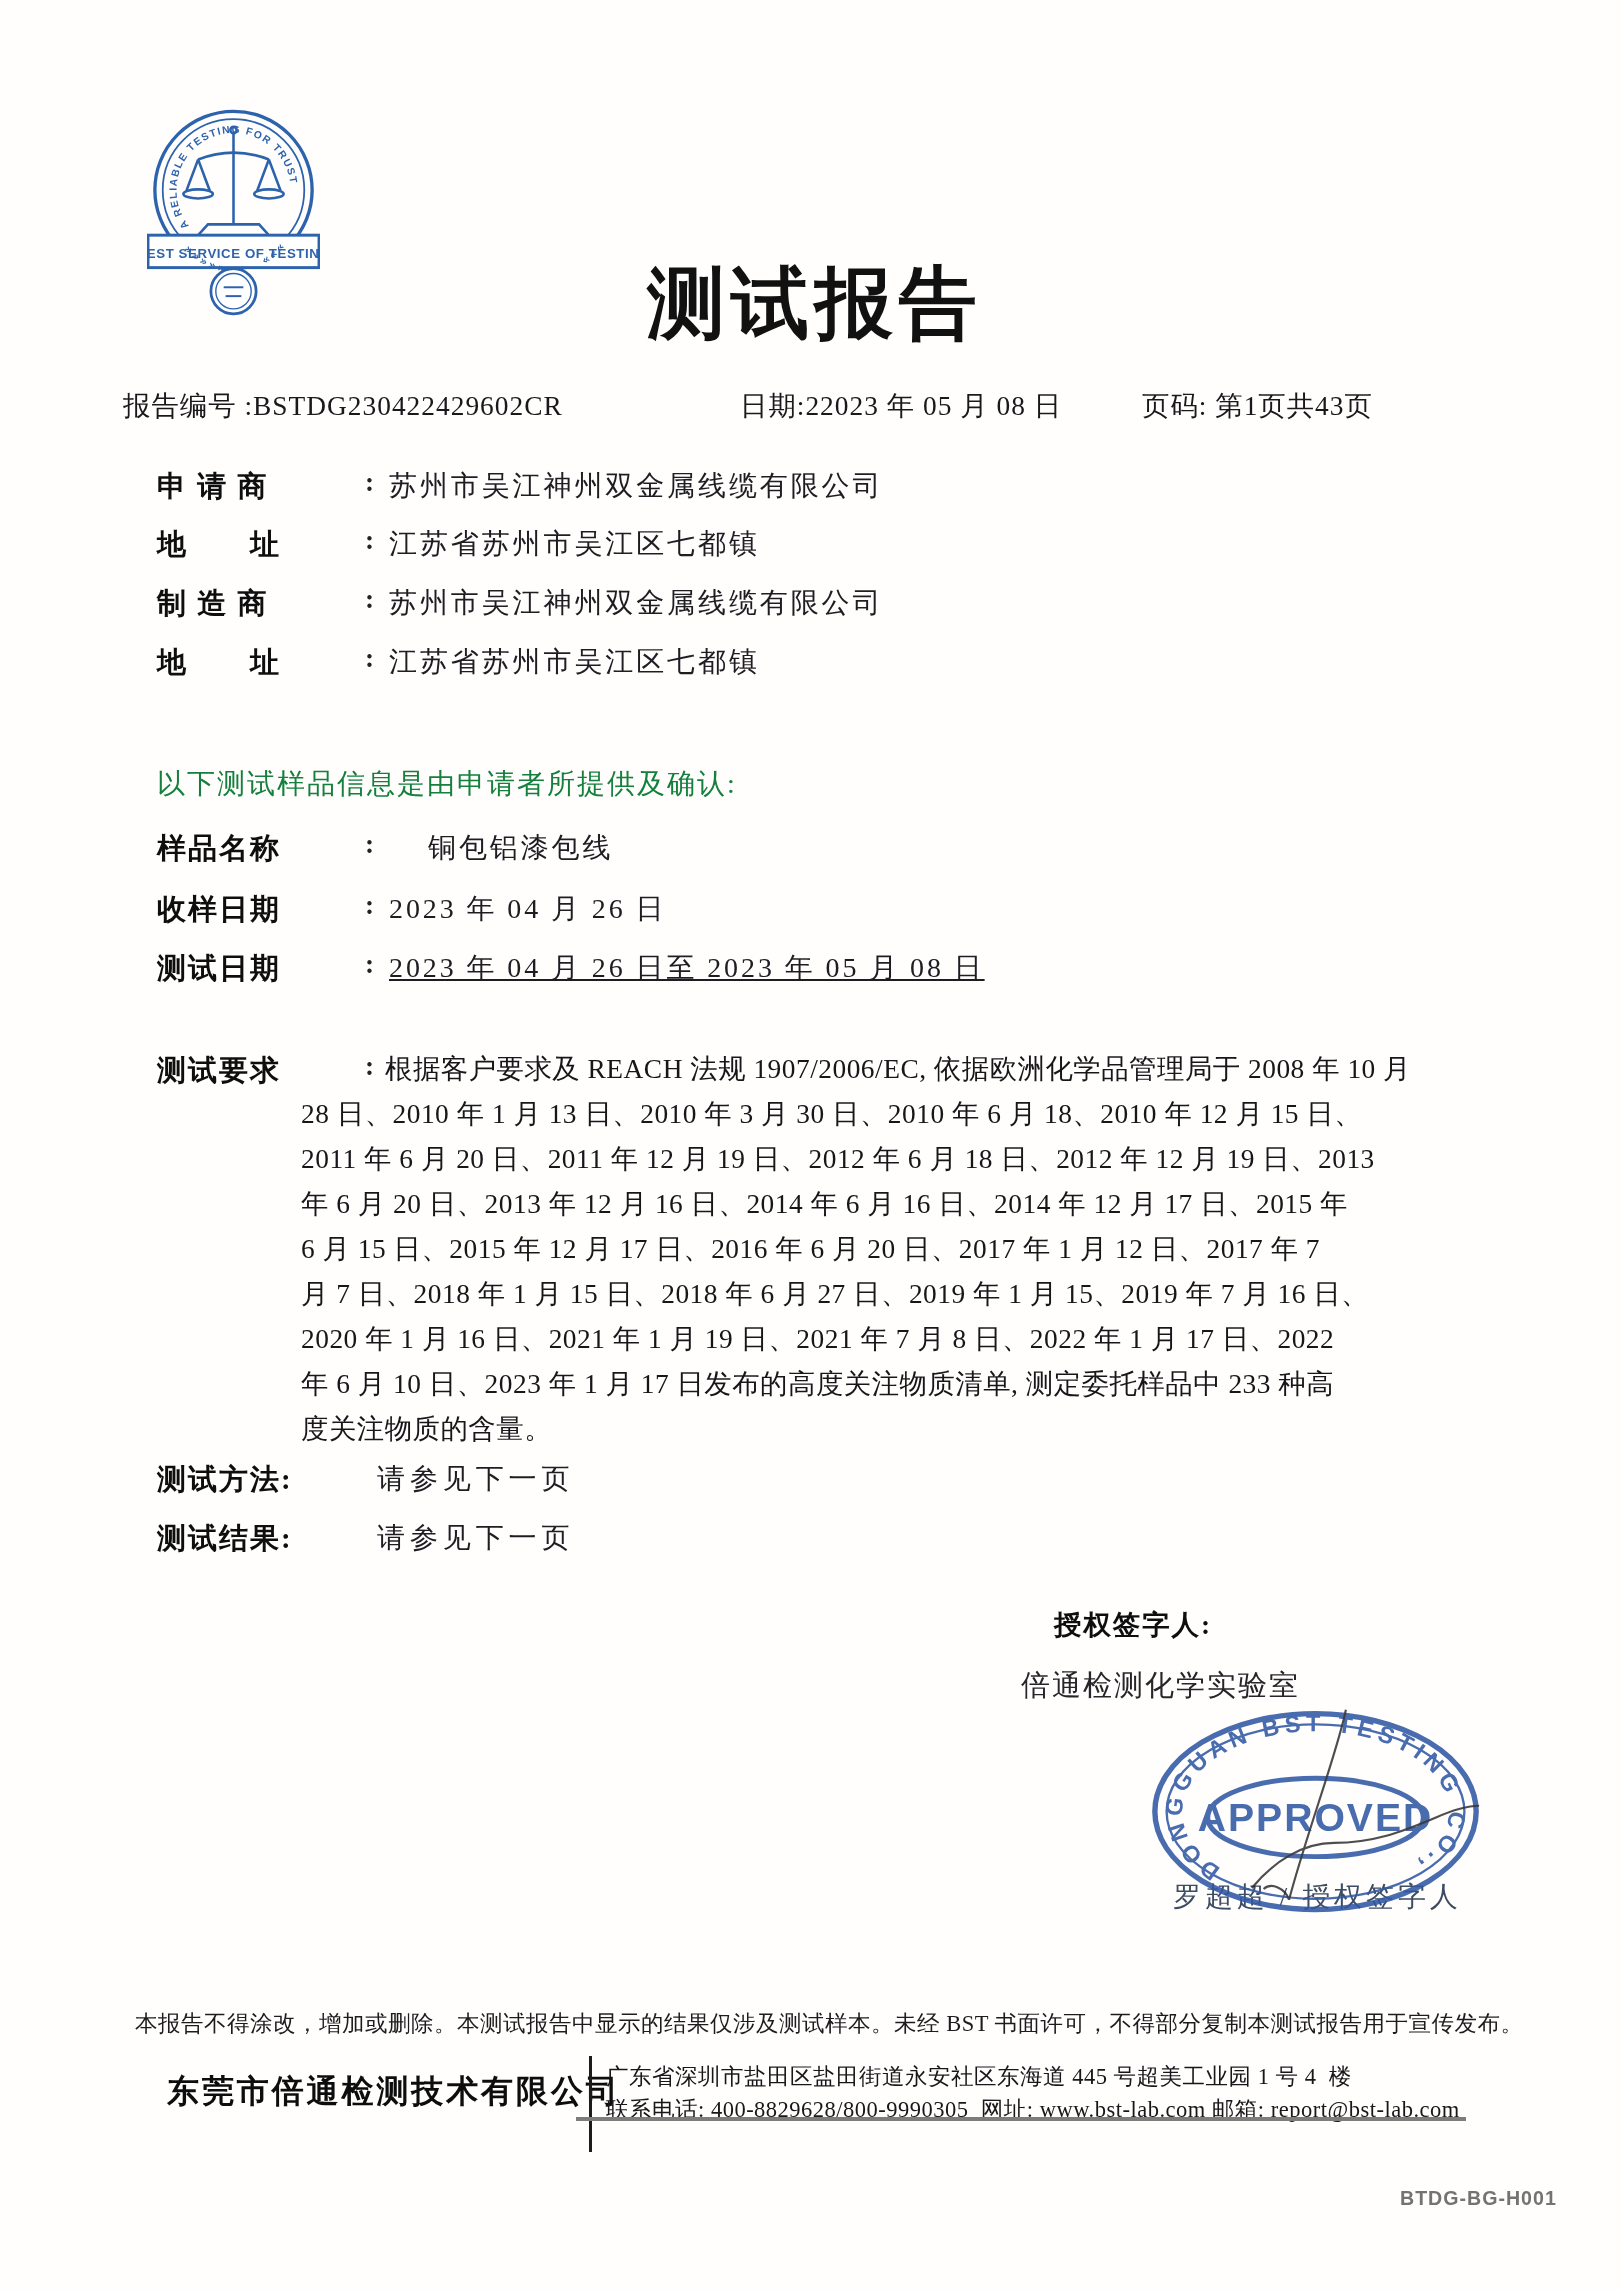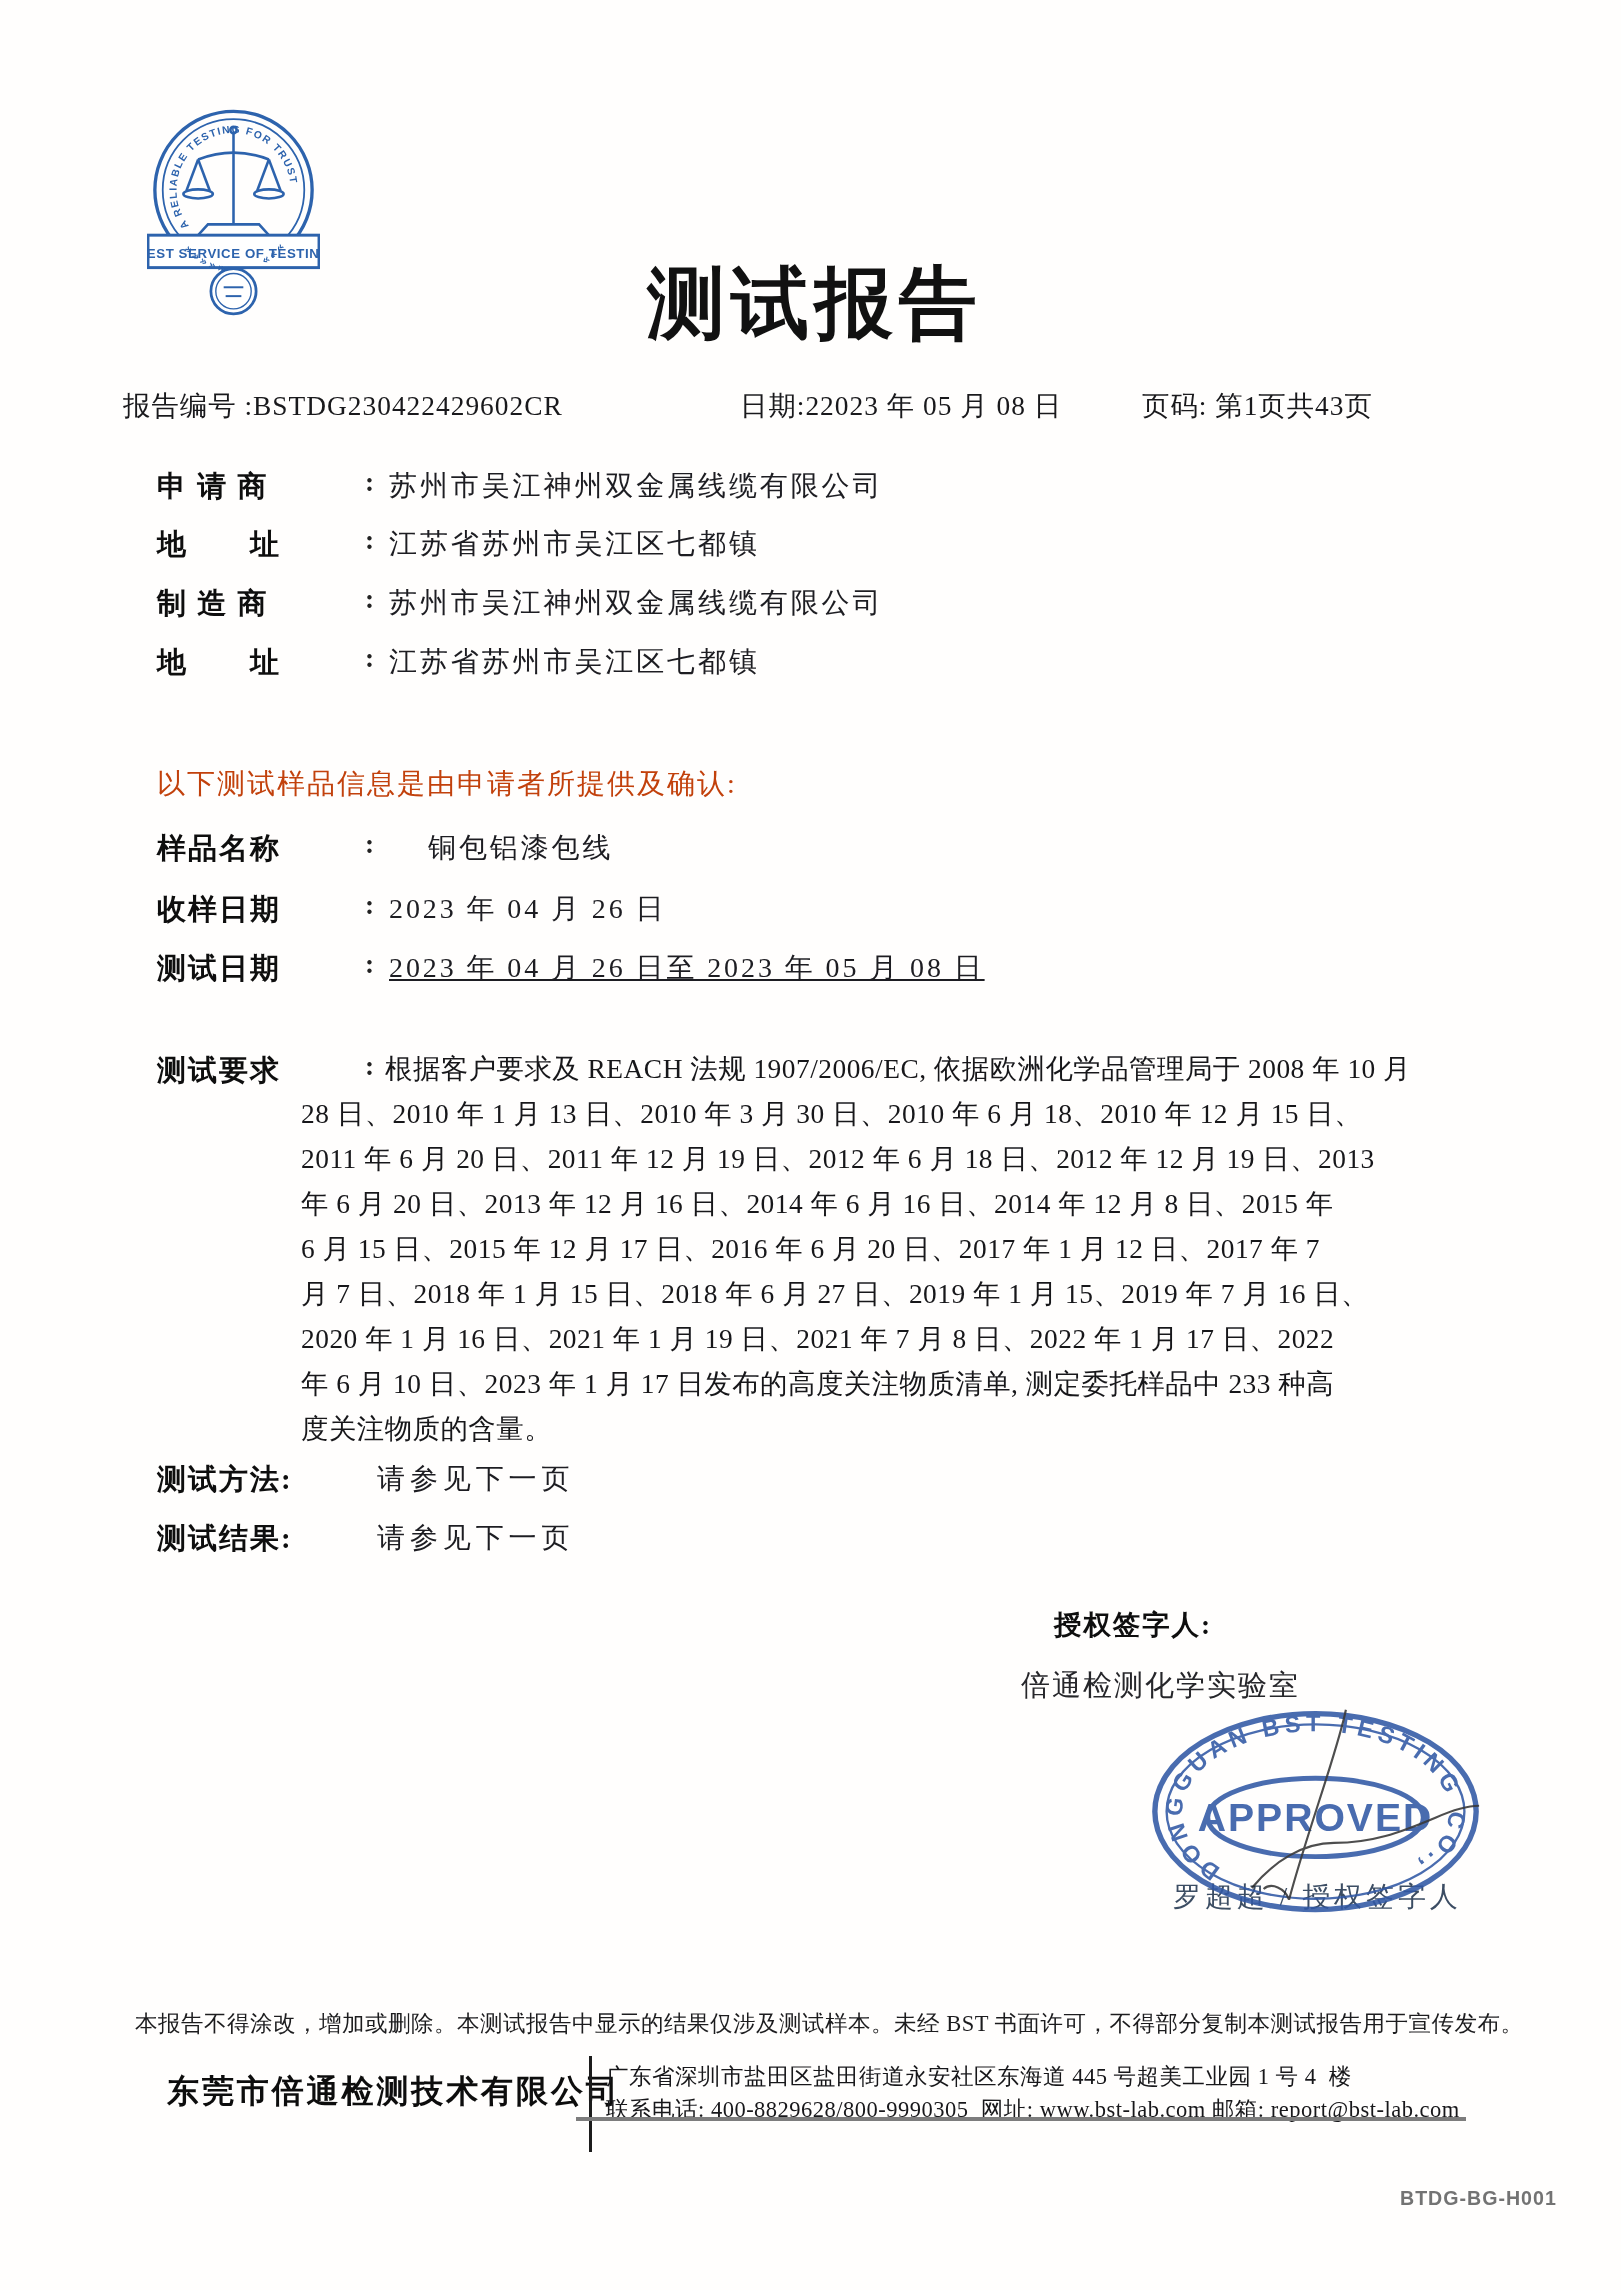--- a/index.html
+++ b/index.html
@@ -12,21 +12,21 @@
     overflow:hidden;
   }
   .abs{position:absolute;}
   .title{
     font-size:78px;font-weight:bold;letter-spacing:5.9px;color:#111;
   }
   .repline{font-size:27.4px;letter-spacing:1px;color:#19191c;}
   .flabel{font-size:29px;font-weight:bold;color:#0e0e0e;letter-spacing:2px;white-space:pre;}
   .fcolon{font-size:27.4px;font-weight:bold;color:#222;}
   .fvalue{font-size:28px;letter-spacing:2.9px;color:#1d1d22;white-space:pre;}
-  .intro{font-size:28px;letter-spacing:2px;color:#c2410c;}
+  .intro{font-size:28px;letter-spacing:2px;color:#15803d;}
   .reqtext{font-size:27.4px;letter-spacing:0.5px;color:#17171a;white-space:pre;}
   .sig-head{font-size:27.4px;font-weight:bold;color:#0e0e0e;letter-spacing:2px;}
   .sig-lab{font-size:29px;color:#26262a;letter-spacing:2px;}
   .sig-name{font-size:28px;color:#3c4d63;letter-spacing:3.9px;}
   .disclaimer{font-size:22.5px;color:#1c1c1e;letter-spacing:0.5px;}
   .company{font-size:32px;font-weight:bold;color:#0d0d0d;letter-spacing:2.9px;}
   .addr{font-size:22.5px;color:#17171a;letter-spacing:0.5px;white-space:pre;}
   .doccode{font-family:"Liberation Sans", sans-serif;font-size:19.6px;font-weight:bold;color:#737373;letter-spacing:1px;}
   .vline{width:2.9px;background:#1c1c1c;}
   .hline{height:3.9px;background:#7d7d7d;}
@@ -121,21 +121,21 @@
     <span class="abs fvalue" style="left:389px;text-decoration:underline;">2023 年 04 月 26 日至 2023 年 05 月 08 日</span>
   </div>
 
   <div class="abs" style="left:0;top:1051px;width:100%;">
     <span class="abs flabel" style="left:157px;">测试要求</span>
     <span class="abs fcolon" style="left:365px;">:</span>
     <span class="abs reqtext" style="left:385px;">根据客户要求及 REACH 法规 1907/2006/EC, 依据欧洲化学品管理局于 2008 年 10 月</span>
   </div>
   <div class="abs reqtext" style="left:301px;top:1096px;">28 日、2010 年 1 月 13 日、2010 年 3 月 30 日、2010 年 6 月 18、2010 年 12 月 15 日、</div>
   <div class="abs reqtext" style="left:301px;top:1141px;">2011 年 6 月 20 日、2011 年 12 月 19 日、2012 年 6 月 18 日、2012 年 12 月 19 日、2013</div>
-  <div class="abs reqtext" style="left:301px;top:1186px;">年 6 月 20 日、2013 年 12 月 16 日、2014 年 6 月 16 日、2014 年 12 月 8 日、2015 年</div>
+  <div class="abs reqtext" style="left:301px;top:1186px;">年 6 月 20 日、2013 年 12 月 16 日、2014 年 6 月 16 日、2014 年 12 月 17 日、2015 年</div>
   <div class="abs reqtext" style="left:301px;top:1231px;">6 月 15 日、2015 年 12 月 17 日、2016 年 6 月 20 日、2017 年 1 月 12 日、2017 年 7</div>
   <div class="abs reqtext" style="left:301px;top:1276px;">月 7 日、2018 年 1 月 15 日、2018 年 6 月 27 日、2019 年 1 月 15、2019 年 7 月 16 日、</div>
   <div class="abs reqtext" style="left:301px;top:1321px;">2020 年 1 月 16 日、2021 年 1 月 19 日、2021 年 7 月 8 日、2022 年 1 月 17 日、2022</div>
   <div class="abs reqtext" style="left:301px;top:1366px;">年 6 月 10 日、2023 年 1 月 17 日发布的高度关注物质清单, 测定委托样品中 233 种高</div>
   <div class="abs reqtext" style="left:301px;top:1411px;">度关注物质的含量。</div>
 
   <div class="abs" style="left:0;top:1460px;width:100%;">
     <span class="abs flabel" style="left:157px;">测试方法:</span>
     <span class="abs fvalue" style="left:377px;letter-spacing:4.9px;">请参见下一页</span>
   </div>

